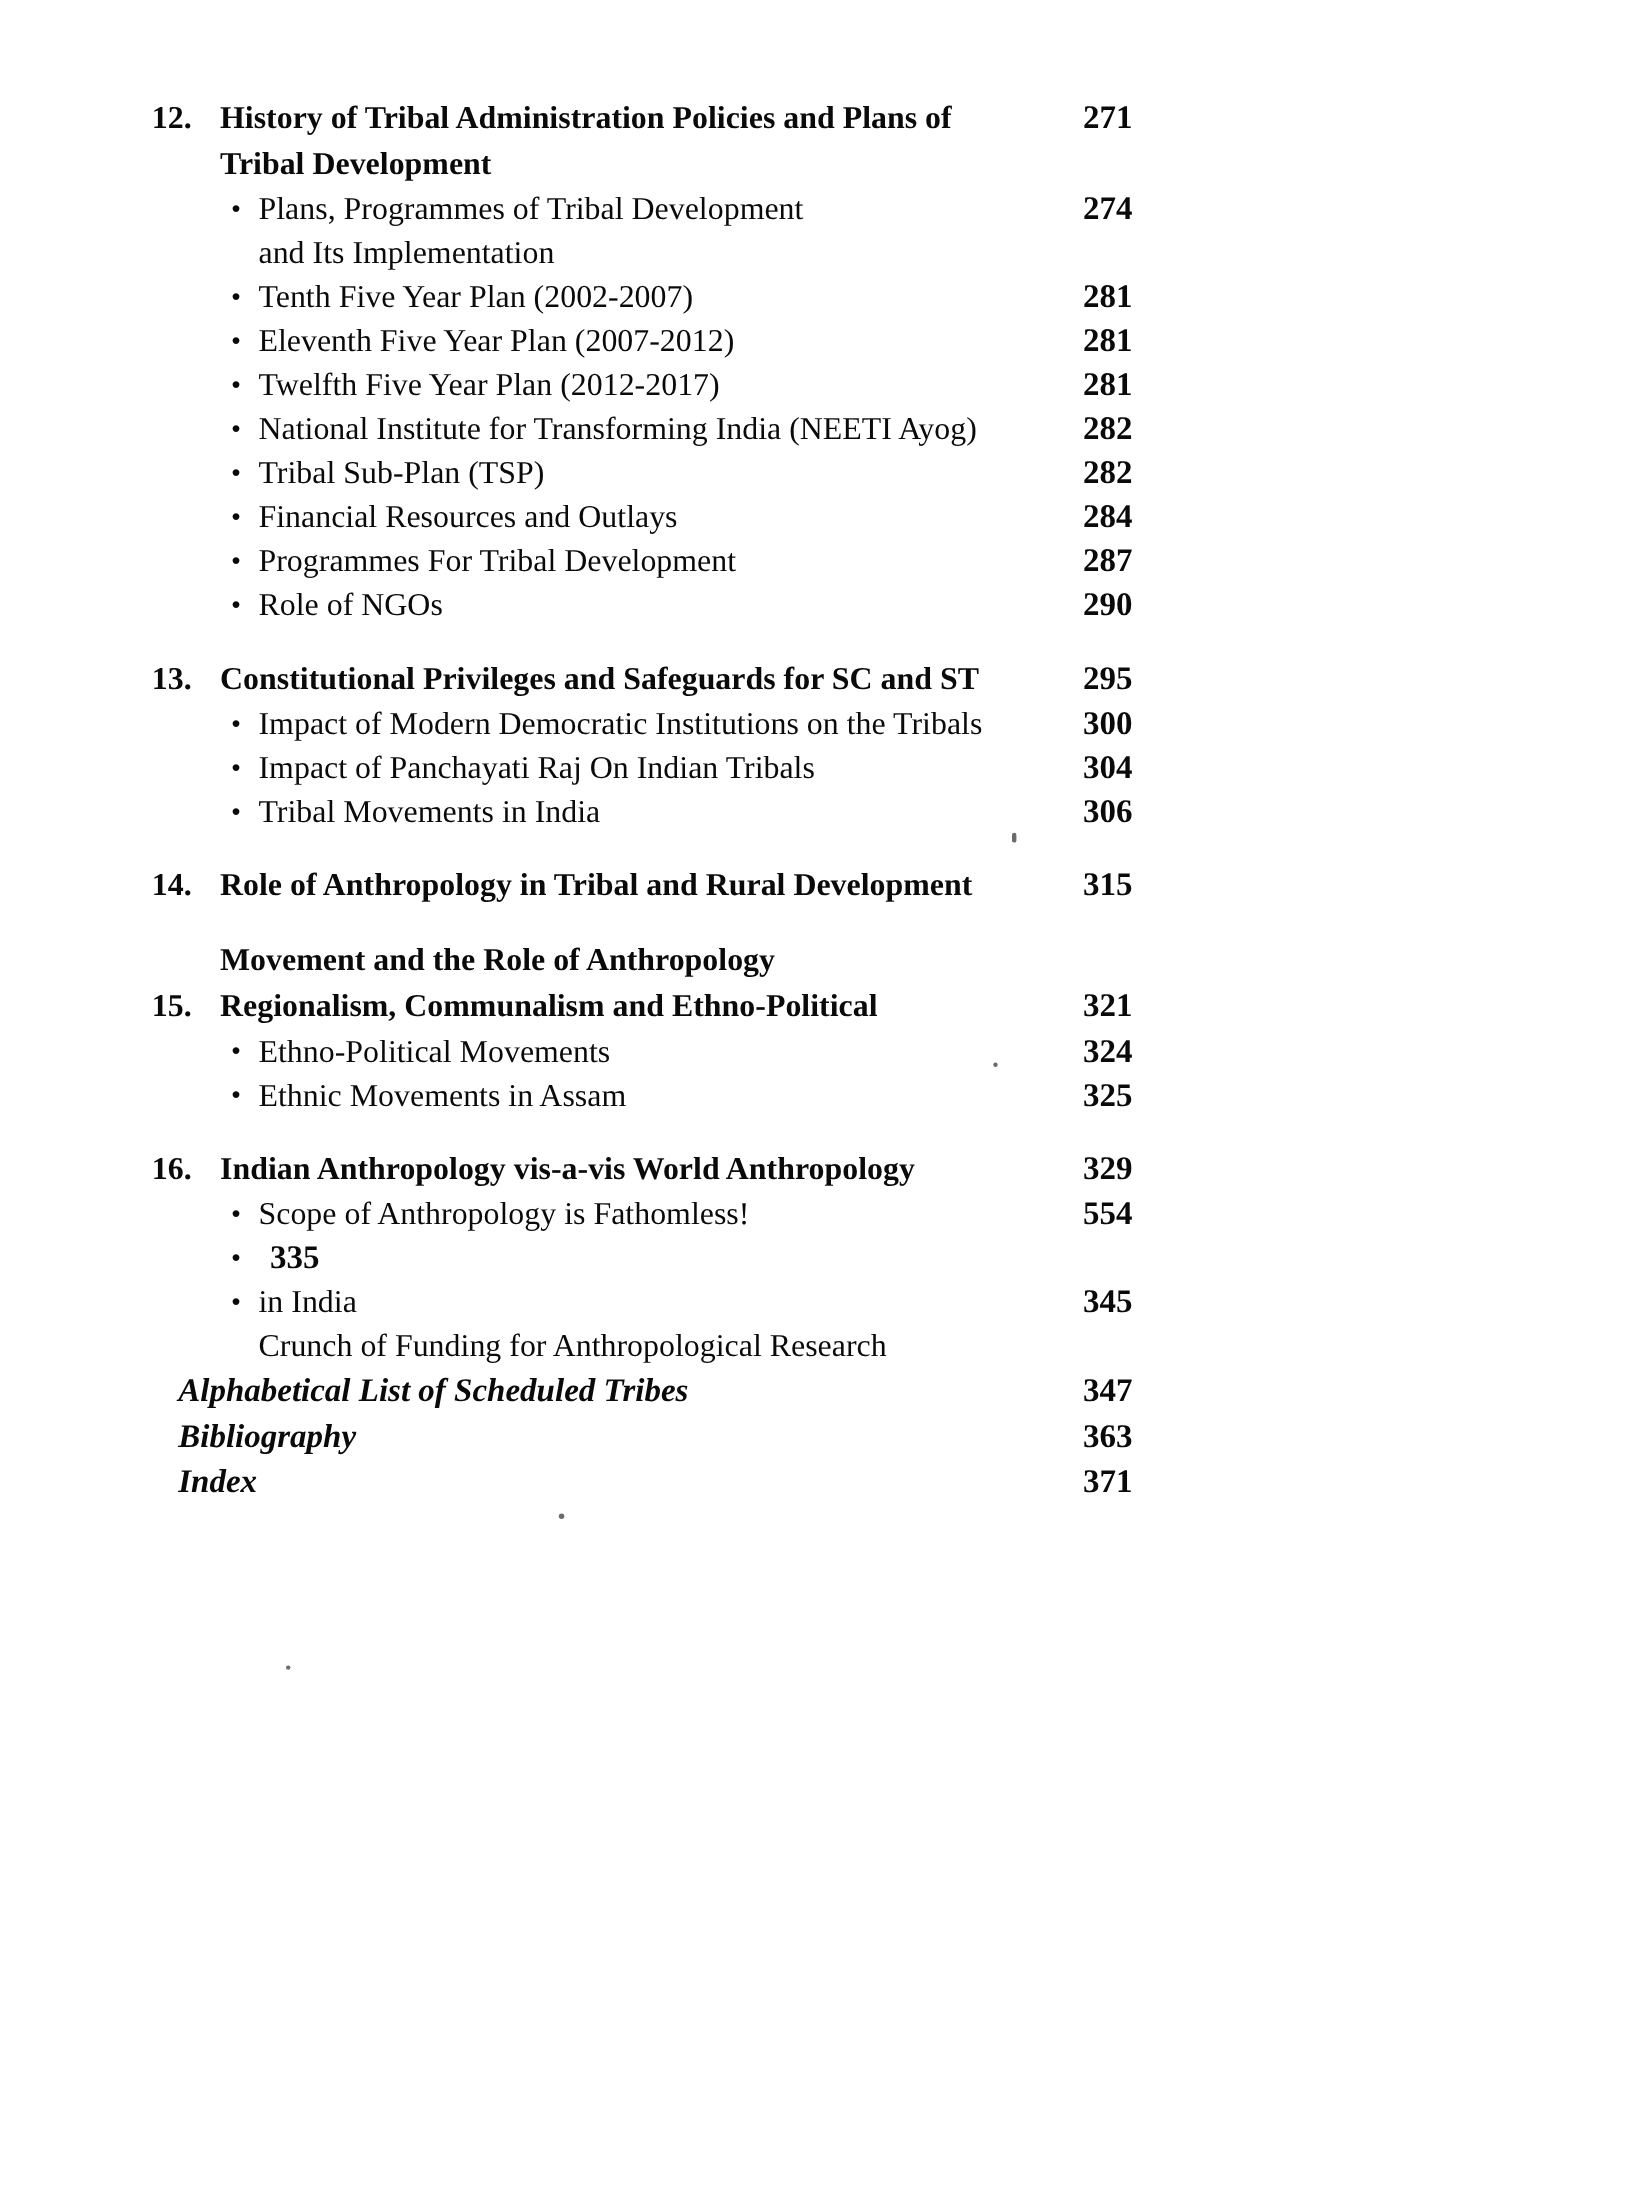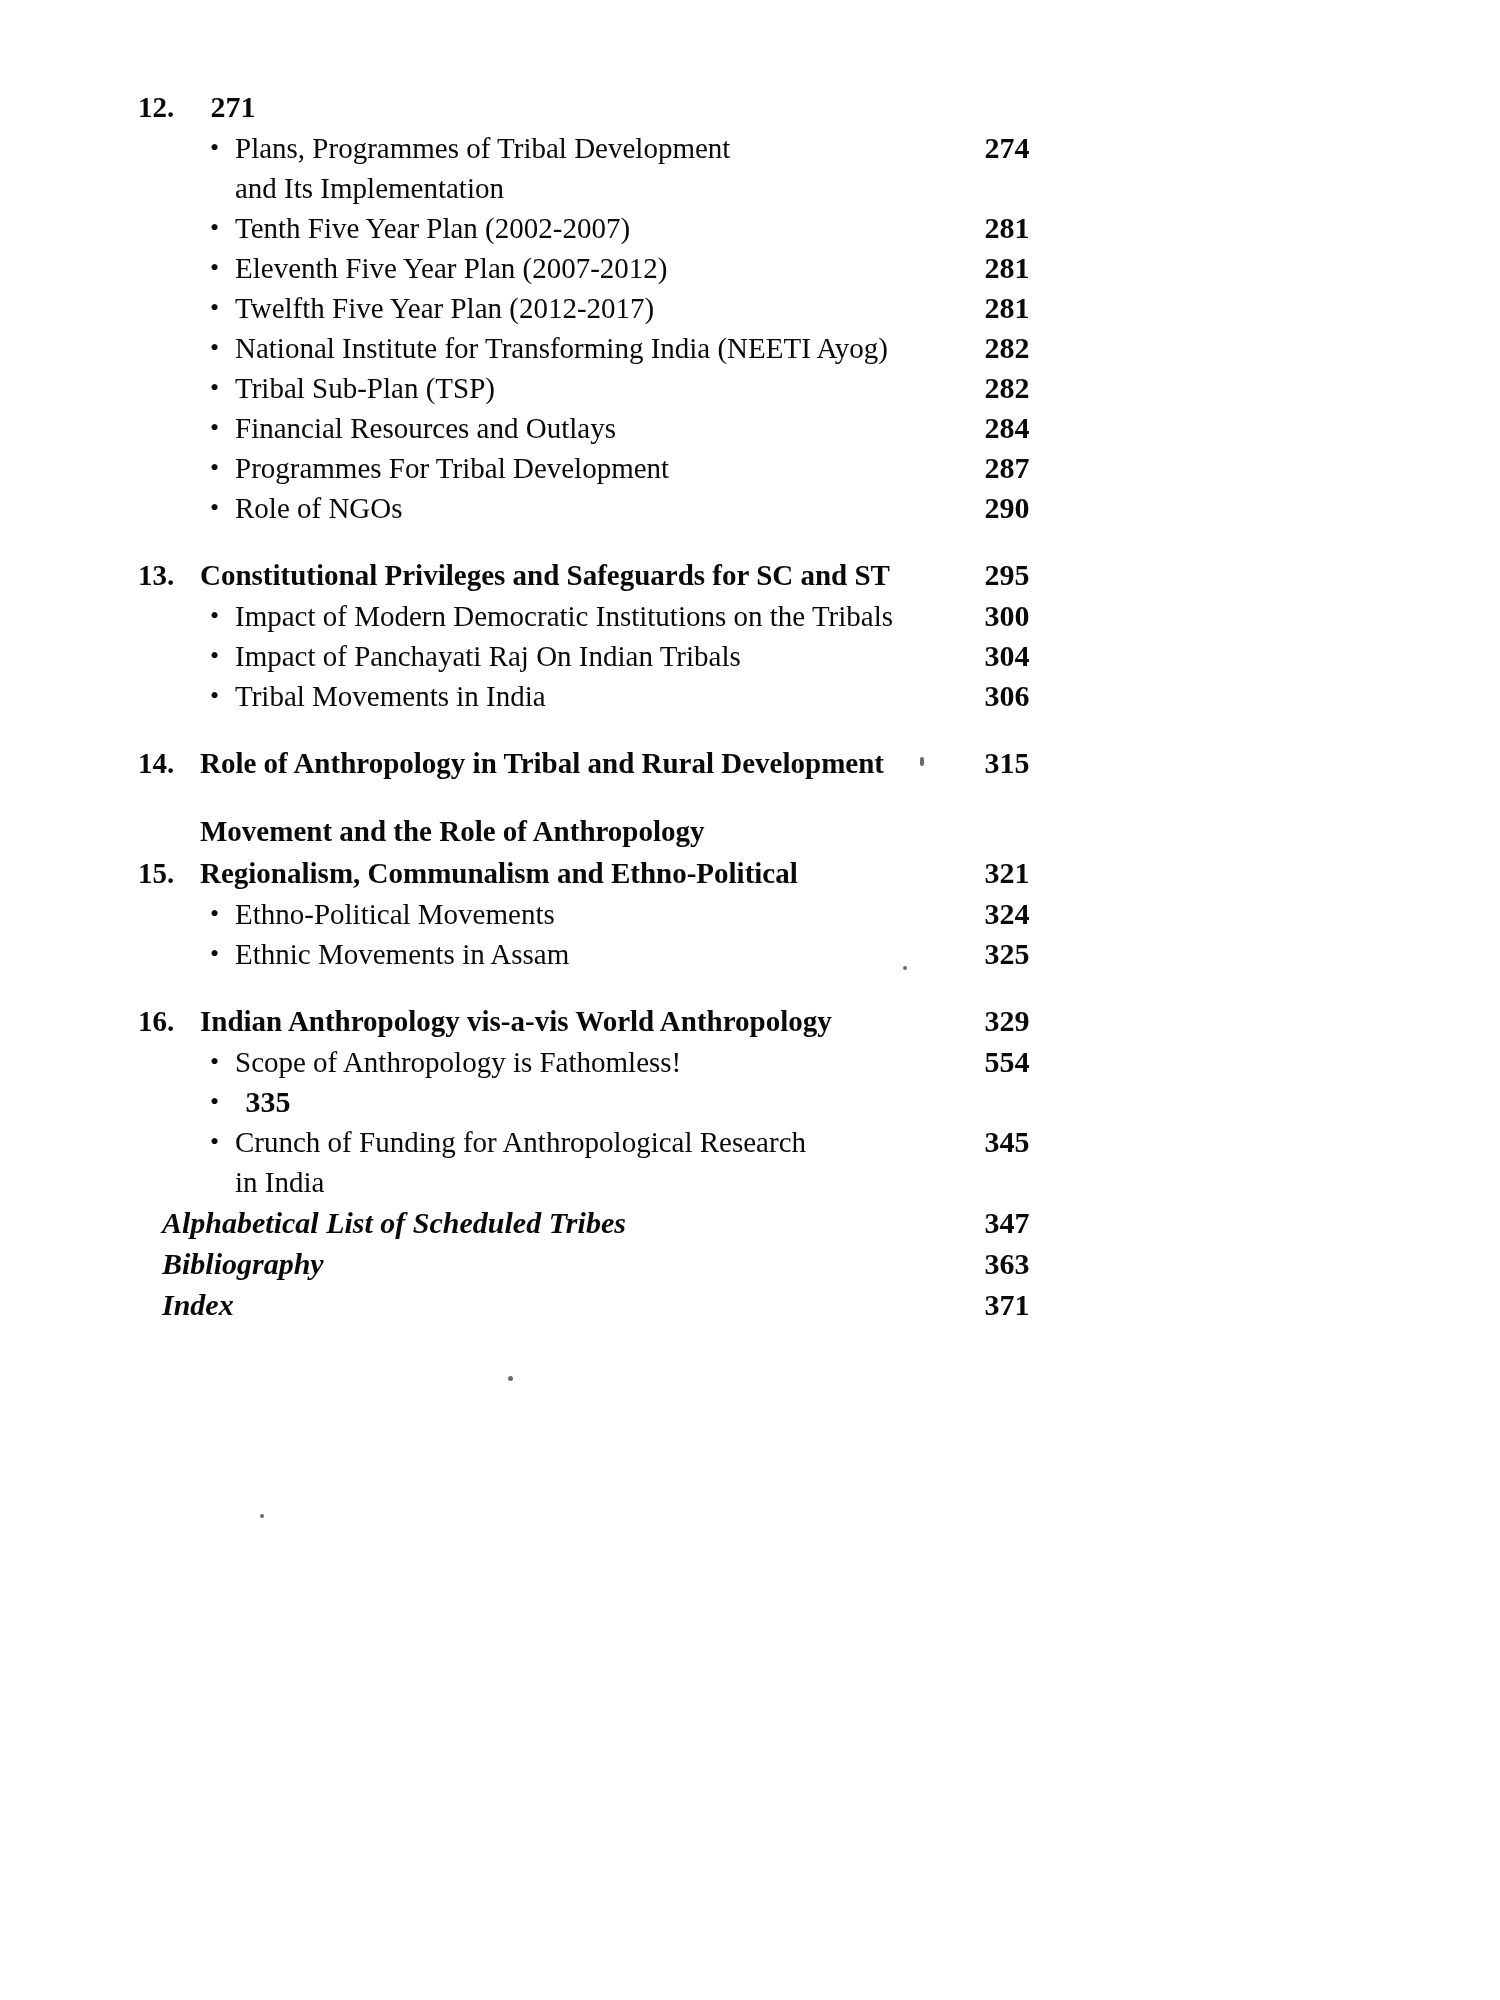--- a/index.html
+++ b/index.html
@@ -76,20 +76,24 @@
   .speck.s3 { left: 508px; top: 1376px; width: 5px; height: 5px; }
   .speck.s4 { left: 260px; top: 1514px; width: 4px; height: 4px; }
 </style>
 </head>
 <body>
 
 <div class="sheet">
   <div class="toc" id="toc-list">
       <div class="row chapter">
         <span class="gutter">12.</span>
+        <div class="text">
+          <div class="line">History of Tribal Administration Policies and Plans of</div>
+          <div class="line">Tribal Development</div>
+        </div>
         <span class="page-num">271</span>
       </div>
       <div class="row sub">
         <span class="gutter">•</span>
         <div class="text">
           <div class="line">Plans, Programmes of Tribal Development</div>
           <div class="line">and Its Implementation</div>
         </div>
         <span class="page-num">274</span>
       </div>
@@ -220,22 +224,22 @@
         </div>
         <span class="page-num">554</span>
       </div>
       <div class="row sub">
         <span class="gutter">•</span>
         <span class="page-num">335</span>
       </div>
       <div class="row sub">
         <span class="gutter">•</span>
         <div class="text">
+          <div class="line">in India</div>
           <div class="line">Crunch of Funding for Anthropological Research</div>
-          <div class="line">in India</div>
         </div>
         <span class="page-num">345</span>
       </div>
       <div class="row back">
         <div class="text">
           <div class="line">Alphabetical List of Scheduled Tribes</div>
         </div>
         <span class="page-num">347</span>
       </div>
       <div class="row back">

